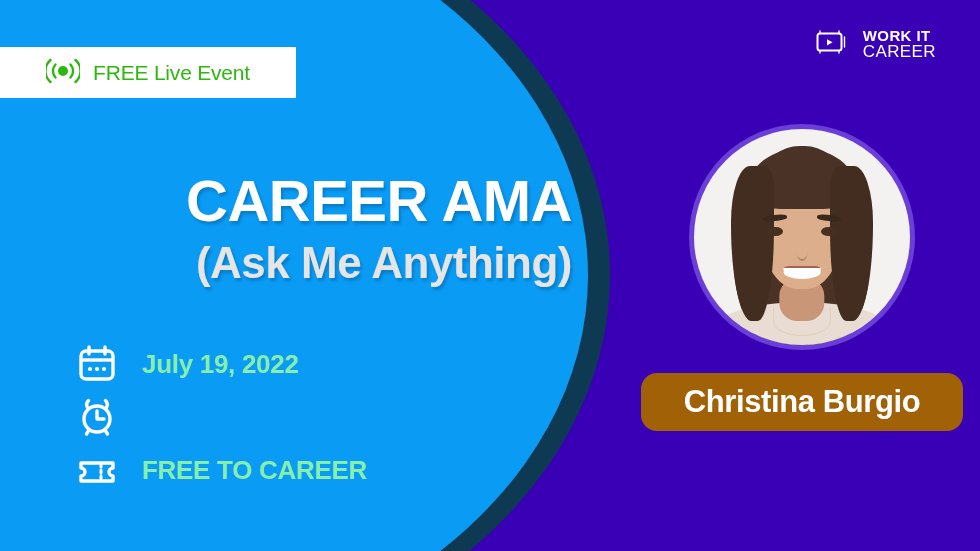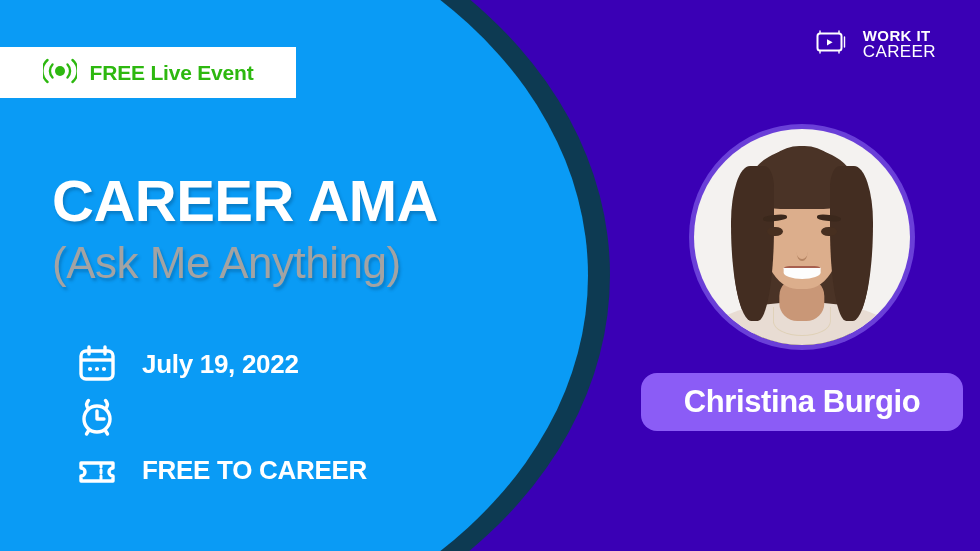--- a/index.html
+++ b/index.html
@@ -30,48 +30,48 @@
   .badge{
     position:absolute;left:-14px;top:47px;
     width:310px;height:51px;
     background:#ffffff;
     display:flex;align-items:center;justify-content:center;
     gap:13px;
     padding-left:14px;
     box-sizing:border-box;
   }
   .badge-text{
-    color:#2db80f;font-size:21px;font-weight:bold;letter-spacing:-0.2px;
+    color:#2db80f;font-size:21px;font-weight:normal;letter-spacing:-0.2px;
     white-space:nowrap;
   }
   .live-icon{display:block;}
 
   
   .headline{
-    position:absolute;left:52px;top:172px;width:520px;
+    position:absolute;left:52px;top:172px;width:520px;text-align:right;
   }
   .h-main{
     color:#ffffff;font-size:58px;font-weight:bold;line-height:1.0;
     letter-spacing:-0.5px;
     text-shadow:2px 3px 3px rgba(0,50,90,0.28);
     margin:0;
   }
   .h-sub{
-    color:#a3a3a3;font-size:44px;font-weight:normal;line-height:1.05;
+    color:#e5e5e5;font-size:44px;font-weight:bold;line-height:1.05;
     letter-spacing:-0.5px;
     text-shadow:2px 3px 3px rgba(0,50,90,0.28);
     margin:10px 0 0 0;
   }
 
   
   .details{position:absolute;left:74px;top:338px;}
   .drow{display:flex;align-items:center;height:52px;margin-bottom:1px;}
   .dicon{width:46px;height:46px;flex:0 0 46px;display:flex;align-items:center;justify-content:center;}
   .dtext{
-    color:#ffffff;font-size:26px;font-weight:bold;letter-spacing:-0.3px;
+    color:#86efac;font-size:26px;font-weight:bold;letter-spacing:-0.3px;
     margin-left:22px;white-space:nowrap;
   }
 
   
   .portrait{
     position:absolute;left:689px;top:124px;
     width:226px;height:226px;border-radius:50%;
     background:#6a3fd8;
     padding:5px;box-sizing:border-box;
   }
@@ -141,21 +141,21 @@
     transform:translateX(-50%);
     border:1.5px solid rgba(222,208,180,0.9);
     border-top:none;
     border-radius:0 0 60% 60%;
   }
 
   
   .name-pill{
     position:absolute;left:641px;top:373px;
     width:322px;height:58px;
-    background:#8b5cf6;border-radius:16px;
+    background:#a16207;border-radius:16px;
     display:flex;align-items:center;justify-content:center;
   }
   .name-text{
     color:#ffffff;font-size:31px;font-weight:bold;letter-spacing:-0.4px;
     white-space:nowrap;
   }
 
   
   .logo{
     position:absolute;right:44px;top:28px;

